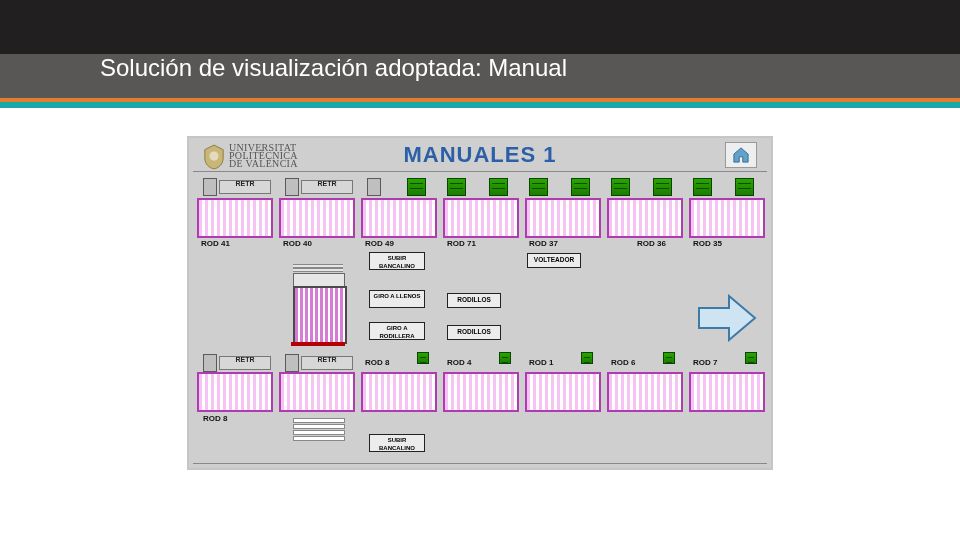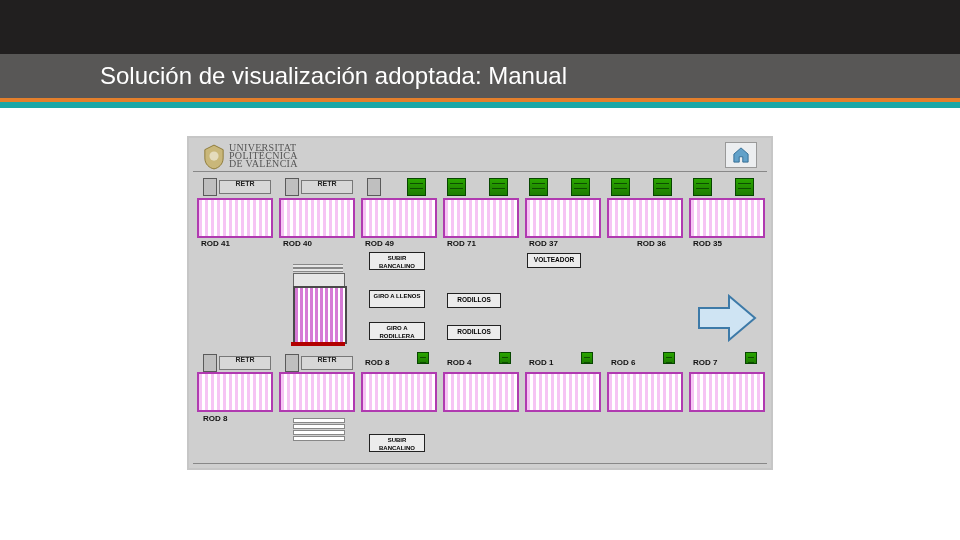--- a/index.html
+++ b/index.html
@@ -1,18 +1,18 @@
 <!DOCTYPE html>
 <html><head>
 <meta charset="utf-8">
 <style>
   html,body{margin:0;padding:0;width:960px;height:540px;font-family:Arial,Helvetica,sans-serif;background:#fff;overflow:hidden}
   .slide{width:960px;height:540px;position:relative}
   .top-black{background:#211f1f;height:54px}
-  .title-band{background:#585756;height:44px;display:flex;align-items:center;padding-left:100px}
+  .title-band{background:#585756;height:44px;display:flex;align-items:flex-start;padding-left:100px}
   .title-band h1{margin:0;color:#fff;font-size:24px;font-weight:400}
   .accent-orange{height:4px;background:#e37f2c}
   .accent-teal{height:6px;background:#1aa7a7}
   .hmi-wrap{display:flex;justify-content:center;margin-top:28px}
   .hmi{width:582px;height:330px;border:2px solid #c6c6c6;background:#cfcfcf;
        background-image:radial-gradient(#9a9a9a 0.6px,transparent 0.6px);
        background-size:8px 8px;position:relative}
   .hmi *{position:absolute}
   .hdr-logo{left:14px;top:6px;width:22px;height:26px;display:flex;align-items:center;justify-content:center}
   .hdr-logo svg{width:22px;height:26px}
@@ -62,20 +62,21 @@
 
       <div class="hdr-logo">
         <svg viewBox="0 0 24 28">
             <path d="M12 1 L22 6 V15 C22 22 17 26 12 27 C7 26 2 22 2 15 V6 Z" fill="#c9b77a" stroke="#8a7632" stroke-width="1"></path>
             <circle cx="12" cy="13" r="5" fill="#fff" opacity="0.5"></circle>
           </svg>
       </div>
       <div class="hdr-txt" style="white-space:pre">UNIVERSITAT
 POLITÈCNICA
 DE VALÈNCIA</div>
+      <div class="hdr-title">MANUALES 1</div>
       <div class="home-btn">
         <svg viewBox="0 0 20 18">
             <path d="M2 8 L10 1 L18 8 V17 H12 V11 H8 V17 H2 Z" fill="#62a1c9" stroke="#2b678f" stroke-width="1"></path>
           </svg>
       </div>
       <div class="sep-line" style="top:33px"></div>
 
       <div class="gry" style="left:14px;top:40px"></div>
       <div class="retr" style="left:30px;top:42px">
           <span>RETR</span>

